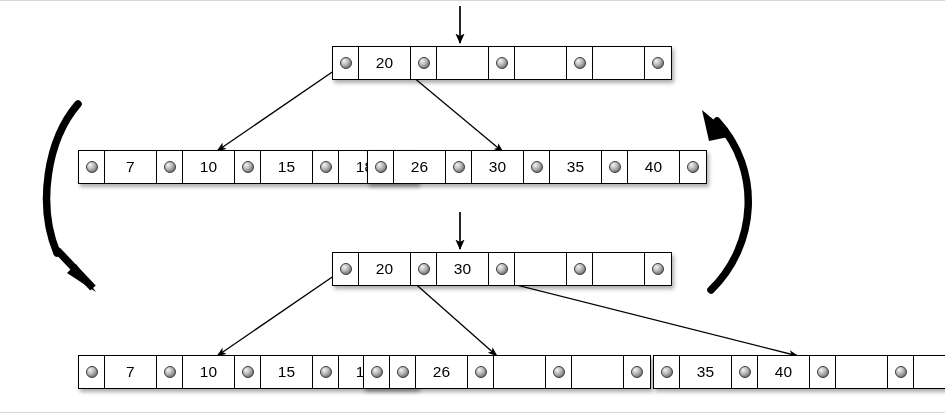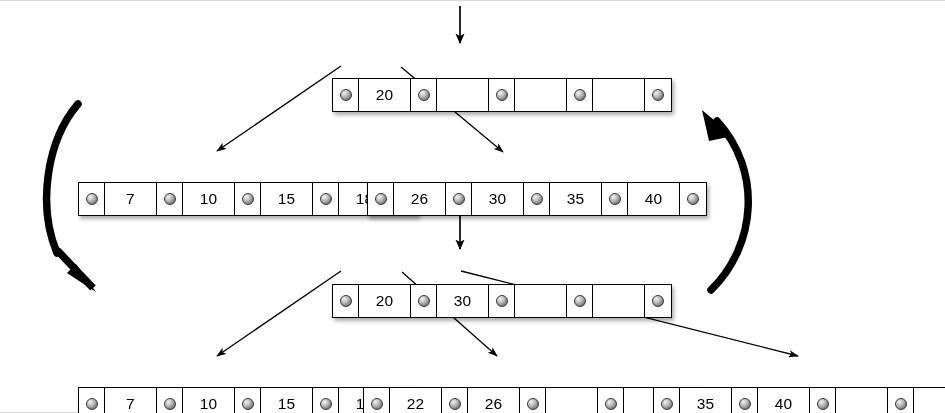--- a/index.html
+++ b/index.html
@@ -43,21 +43,20 @@
   
   .node {
     position: absolute;
     display: flex;
     align-items: stretch;
     background: #f9a8d4;
     border: 1.4px solid #000000;
     box-sizing: border-box;
     box-shadow: 2px 3px 4px rgba(0,0,0,0.33);
     height: 34px;
-    margin-top: 32px;
   }
   .cell {
     box-sizing: border-box;
     border-right: 1.4px solid #000000;
     display: flex;
     align-items: center;
     justify-content: center;
     background: #ffffff;
   }
   .cell:last-child { border-right: none; }
@@ -240,21 +239,20 @@
       </div>
       <div class="cell key">18</div>
       <div class="cell ptr">
         <span class="dot"></span>
       </div>
     </div>
     <div class="node" style="left: 363px; top: 355px;">
       <div class="cell ptr">
         <span class="dot"></span>
       </div>
-      <div class="cell key">22</div>
       <div class="cell ptr">
         <span class="dot"></span>
       </div>
       <div class="cell key">26</div>
       <div class="cell ptr">
         <span class="dot"></span>
       </div>
       <div class="cell key"></div>
       <div class="cell ptr">
         <span class="dot"></span>

